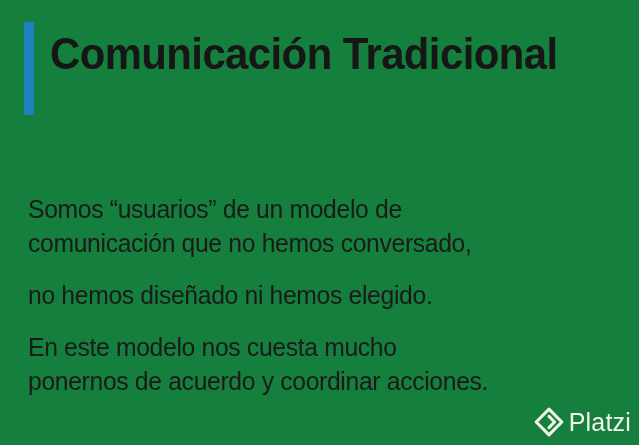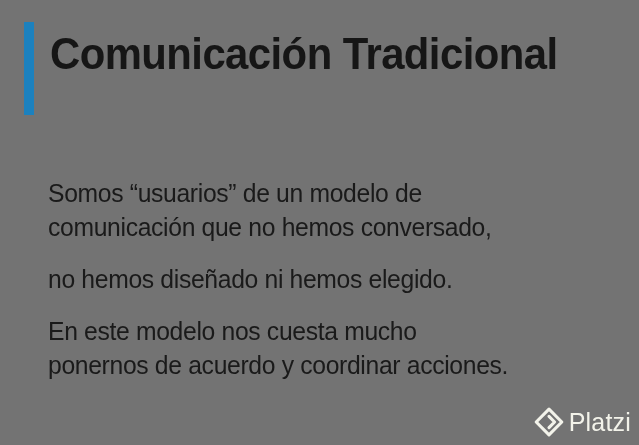--- a/index.html
+++ b/index.html
@@ -12,21 +12,21 @@
     background: #fdfdfb;
     font-family: "Liberation Sans", sans-serif;
     overflow: hidden;
     position: relative;
   }
 
   #slide {
     position: relative;
     width: 639px;
     height: 445px;
-    background: #737373;
+    background: #15803d;
   }
 
   
   #title-block {
     position: absolute;
     left: 0;
     top: 0;
     width: 639px;
     height: 140px;
   }
@@ -54,23 +54,22 @@
     color: #161616;
     white-space: nowrap;
     transform: scaleX(0.93);
     transform-origin: left center;
   }
 
   
   #body-block {
     position: absolute;
     left: 28px;
-    top: 176px;
+    top: 192px;
     width: 585px;
-    margin-left: 20px;
   }
 
   .body-paragraph {
     margin: 0 0 18px 0;
     font-family: "Liberation Sans", sans-serif;
     font-size: 26px;
     font-weight: normal;
     line-height: 34px;
     color: #1a1a1a;
     letter-spacing: -0.35px;

